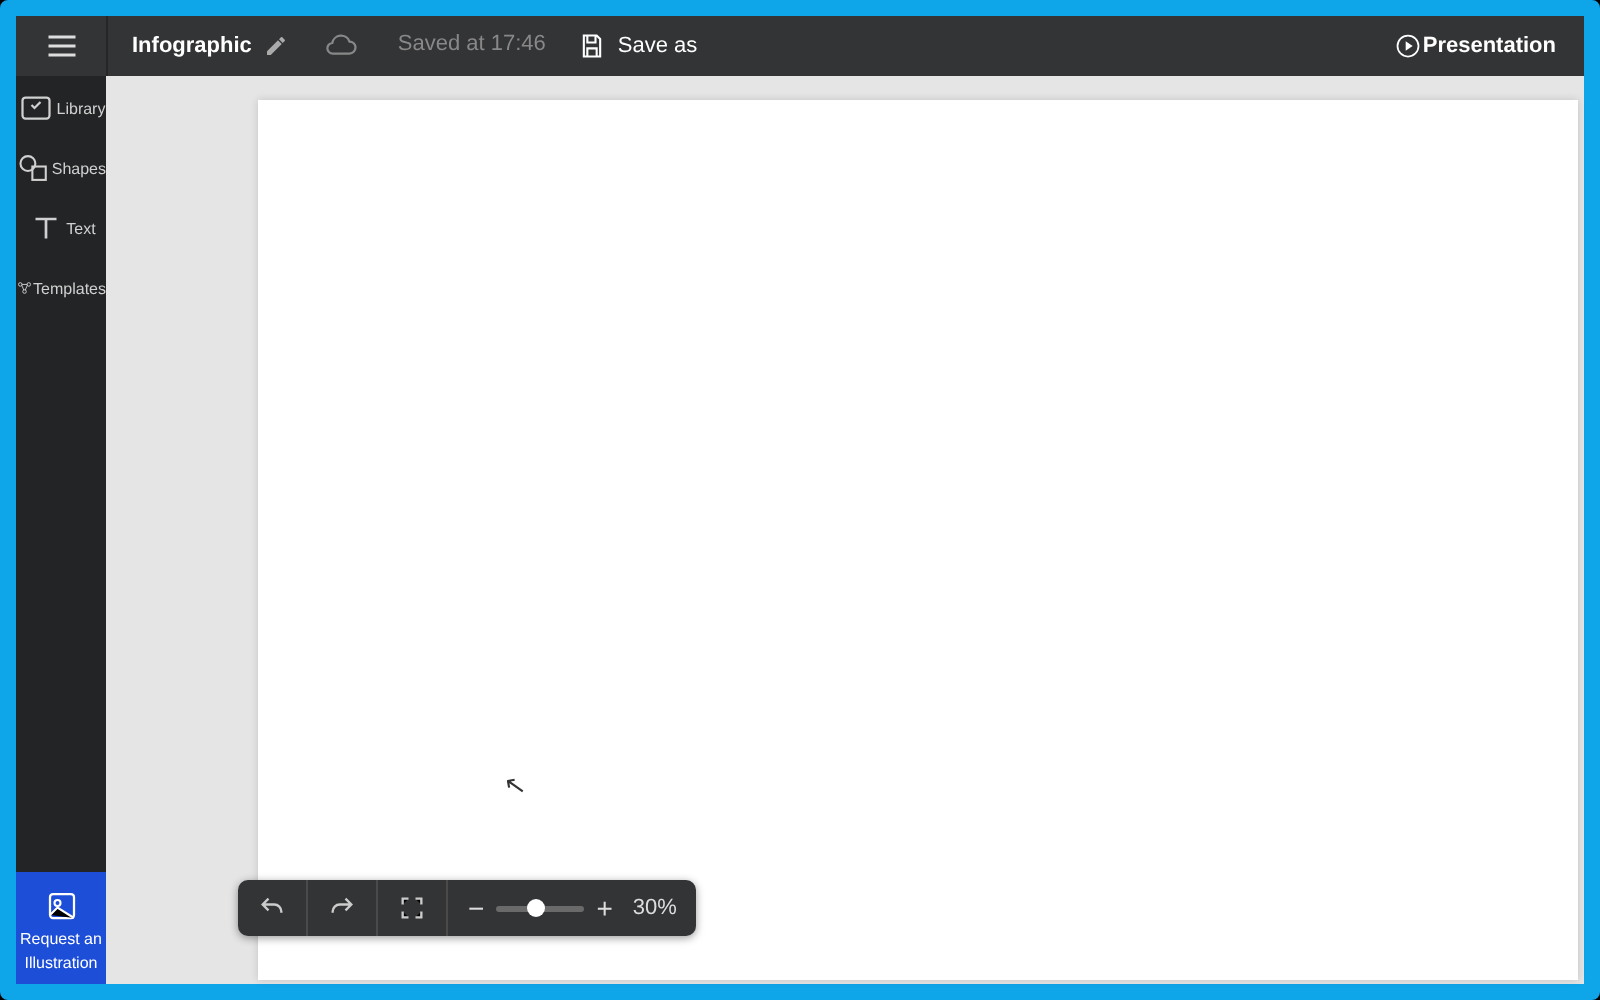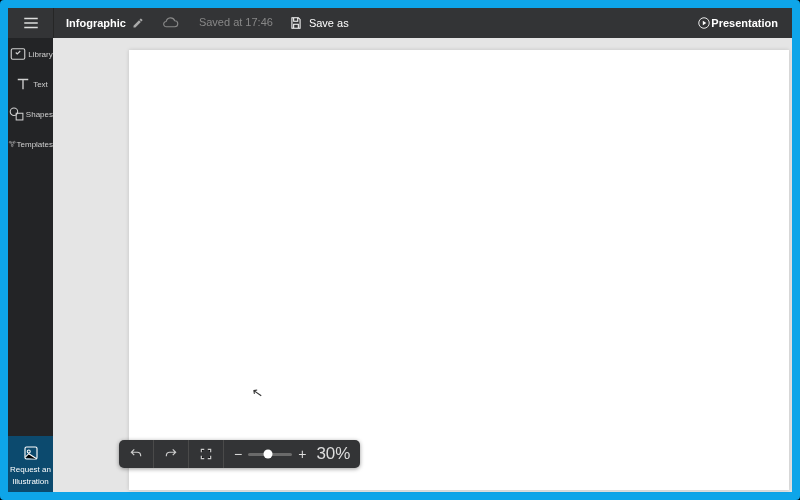--- a/index.html
+++ b/index.html
@@ -105,21 +105,21 @@
   }
   .side-item svg { width: 20px; height: 18px; }
   .side-label {
     font-size: 8px;
     line-height: 9px;
     text-align: center;
     color: #d0d0d0;
   }
   .side-spacer { flex: 1; }
   .request-ill {
-    background: #0c4a6e;
+    background: #1d4ed8;
     color: #fff;
     display: flex;
     flex-direction: column;
     align-items: center;
     justify-content: center;
     padding: 8px 2px 6px 2px;
     gap: 3px;
     cursor: pointer;
   }
   .request-ill .side-label { color: #fff; }
@@ -195,21 +195,21 @@
     position: absolute;
     top: 50%;
     left: 20px;
     width: 9px;
     height: 9px;
     background: #fff;
     border-radius: 50%;
     transform: translate(-50%, -50%);
   }
   .zoom-sign { color: #ddd; cursor: pointer; font-size: 14px; }
-  .zoom-percent { color: #ddd; font-size: 17px; margin-left: 4px; }
+  .zoom-percent { color: #ddd; font-size: 11px; margin-left: 4px; }
 </style>
 </head>
 <body>
 
 <div class="frame">
 
   <div class="topbar">
     <div class="hamburger">
       <svg viewBox="0 0 24 24">
           <path stroke="#ddd" stroke-width="2" d="M3 6h18M3 12h18M3 18h18"></path>
@@ -246,30 +246,30 @@
   <div class="sidebar">
     <div class="side-item">
       <svg viewBox="0 0 24 24">
           <rect x="3" y="5" width="18" height="14" rx="2" fill="none" stroke="#d0d0d0" stroke-width="1.5"></rect>
           <path d="M9 10l2 2 4-4" fill="none" stroke="#d0d0d0" stroke-width="1.5"></path>
         </svg>
       <span class="side-label">Library</span>
     </div>
     <div class="side-item">
       <svg viewBox="0 0 24 24">
-          <path stroke="#d0d0d0" stroke-width="1.8" d="M5 6h14M12 6v13"></path>
-        </svg>
-      <span class="side-label">Text</span>
-    </div>
-    <div class="side-item">
-      <svg viewBox="0 0 24 24">
           <circle cx="8" cy="9" r="5" fill="none" stroke="#d0d0d0" stroke-width="1.4"></circle>
           <rect x="11" y="11" width="9" height="9" fill="none" stroke="#d0d0d0" stroke-width="1.4"></rect>
         </svg>
       <span class="side-label">Shapes</span>
+    </div>
+    <div class="side-item">
+      <svg viewBox="0 0 24 24">
+          <path stroke="#d0d0d0" stroke-width="1.8" d="M5 6h14M12 6v13"></path>
+        </svg>
+      <span class="side-label">Text</span>
     </div>
     <div class="side-item">
       <svg viewBox="0 0 24 24">
           <circle cx="6" cy="7" r="2.5" fill="none" stroke="#d0d0d0" stroke-width="1.3"></circle>
           <circle cx="18" cy="7" r="2.5" fill="none" stroke="#d0d0d0" stroke-width="1.3"></circle>
           <circle cx="12" cy="17" r="2.5" fill="none" stroke="#d0d0d0" stroke-width="1.3"></circle>
           <path stroke="#d0d0d0" stroke-width="1.3" d="M8 8l3 7M16 8l-3 7M8 7h8"></path>
         </svg>
       <span class="side-label">Templates</span>
     </div>

